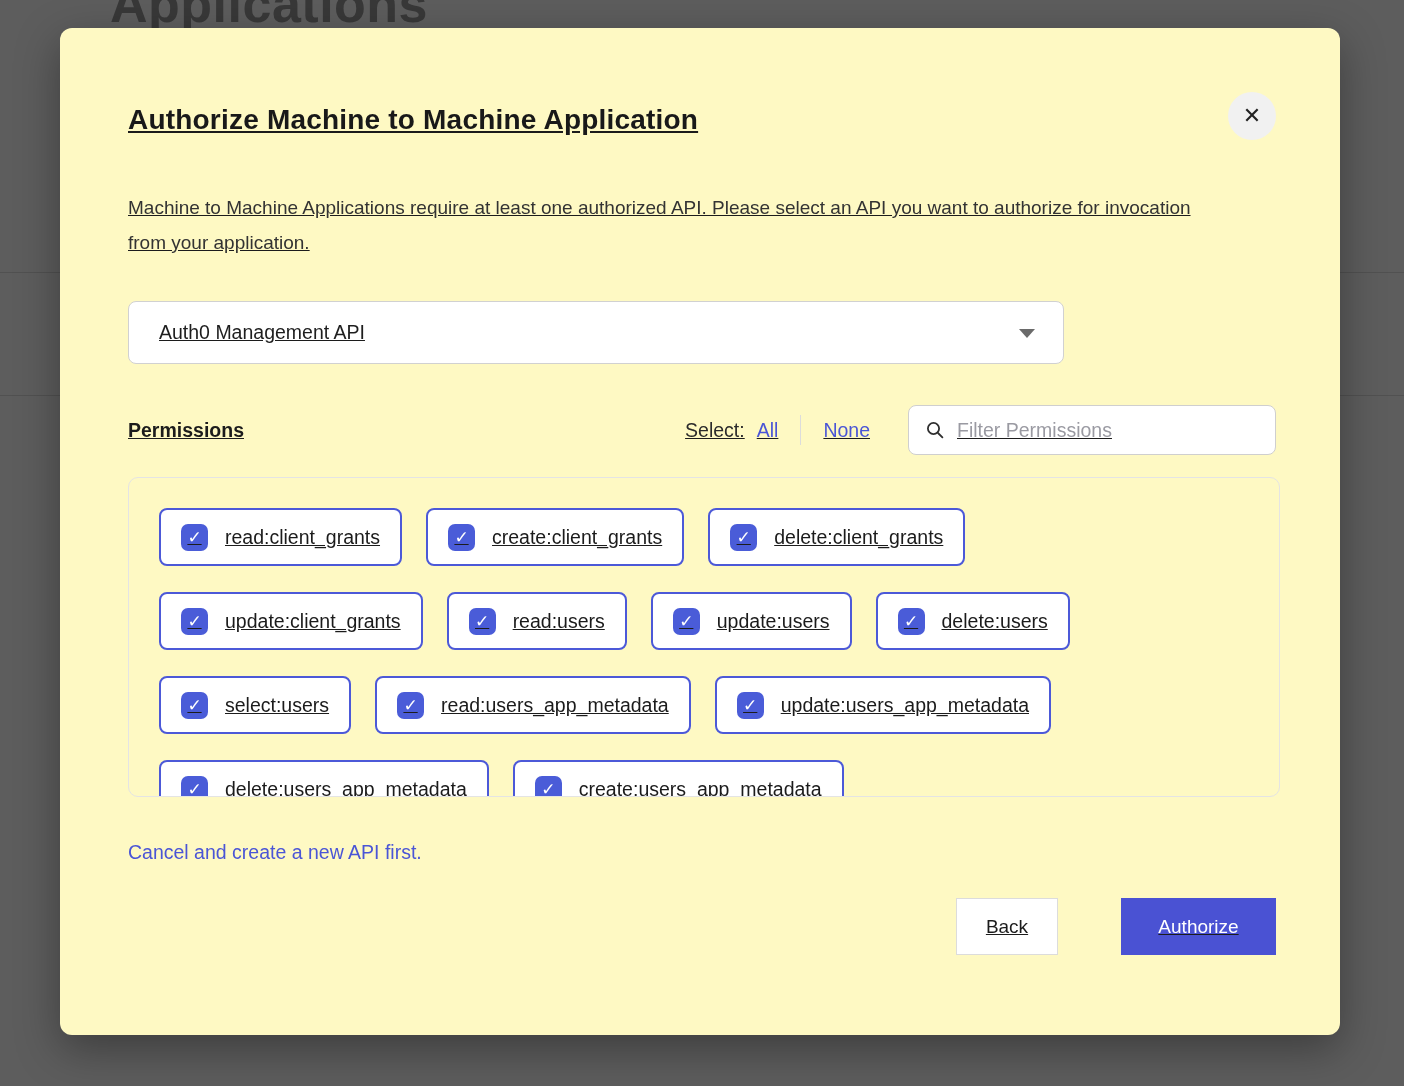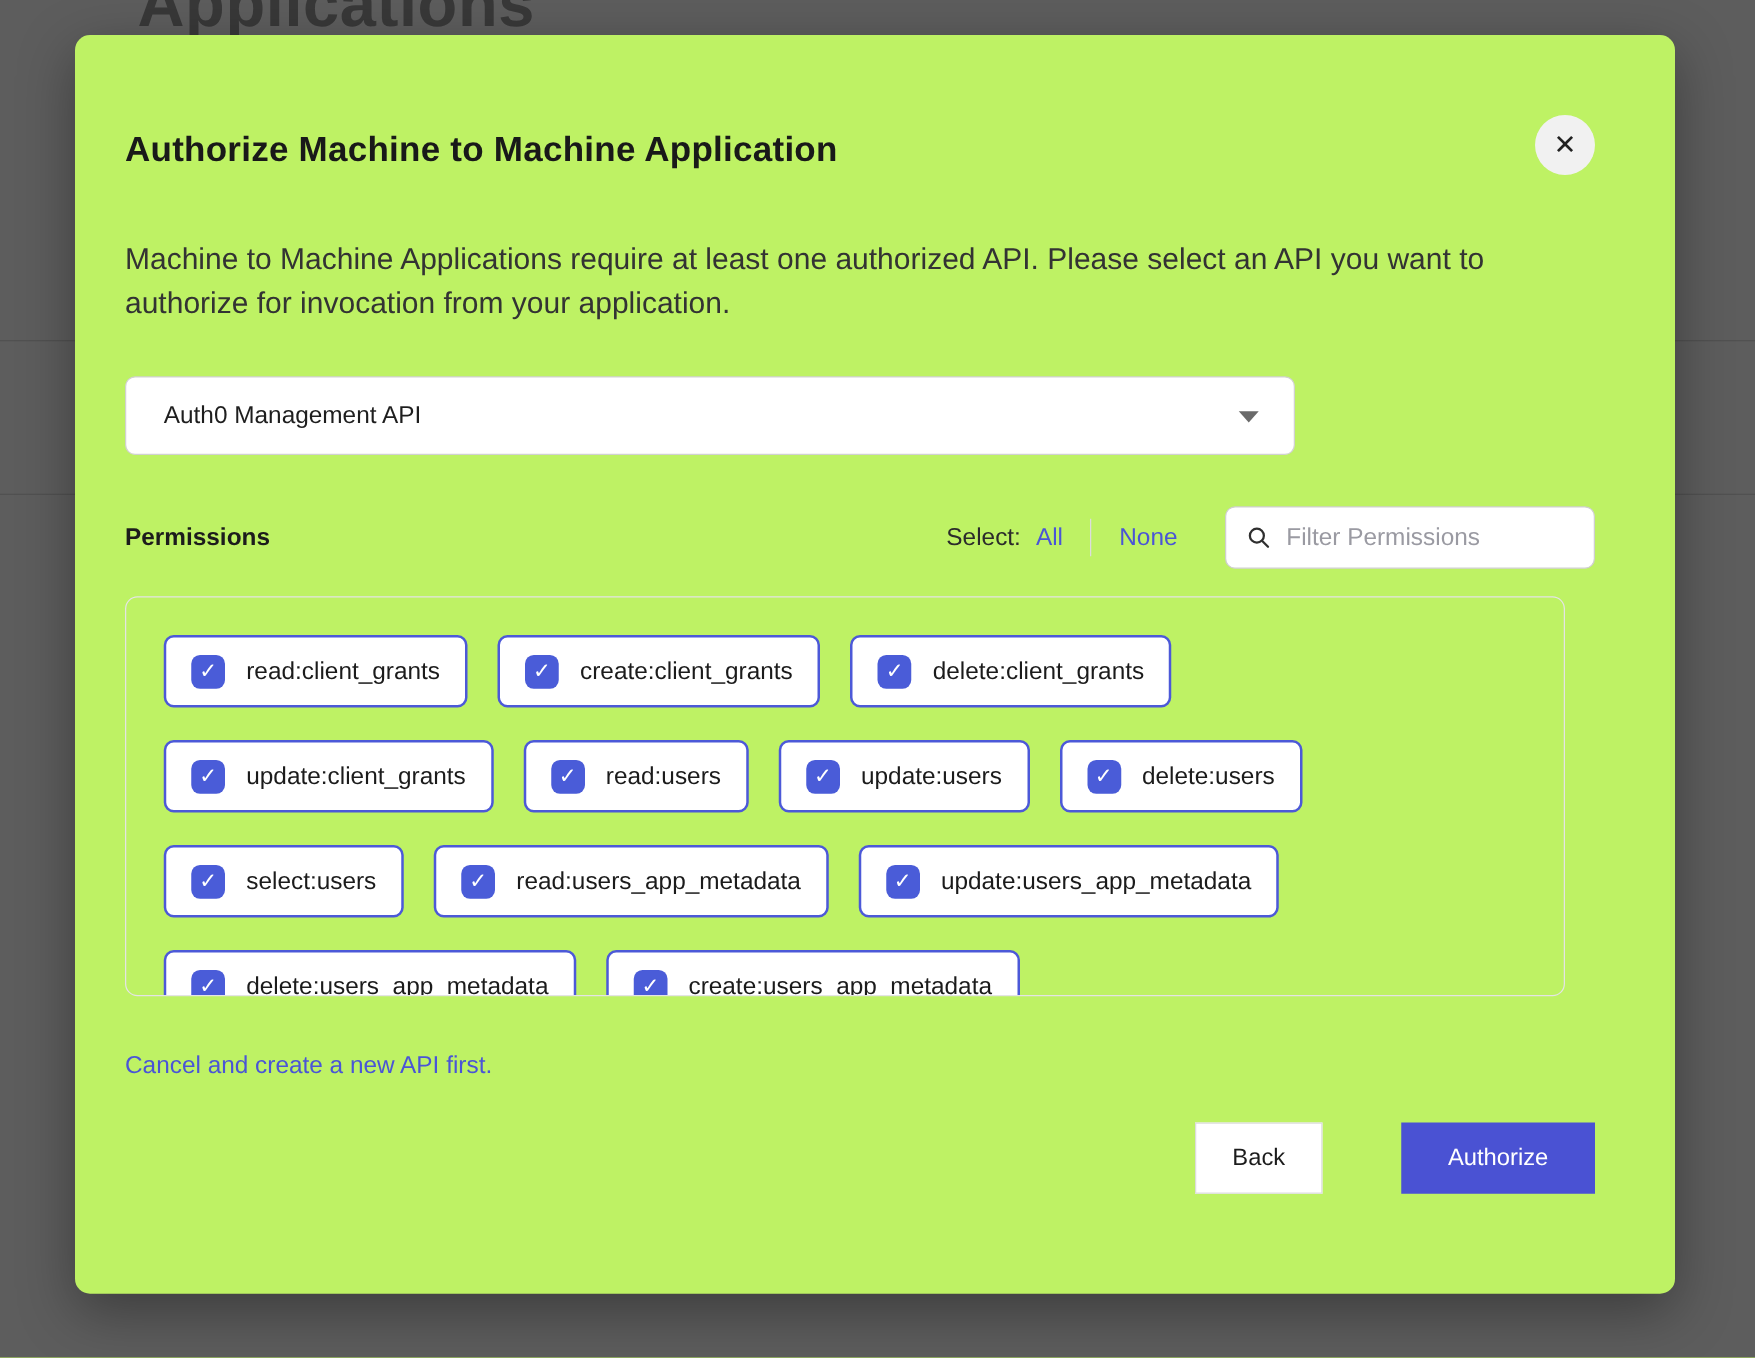--- a/index.html
+++ b/index.html
@@ -22,25 +22,26 @@
   }
   .bg-line { position: absolute; left: 0; right: 0; height: 1px; background: #515151; z-index: 1; }
   .bg-line-1 { top: 272px; }
   .bg-line-2 { top: 395px; }
 
   
   .modal {
     position: absolute;
     left: 60px; top: 28px;
     width: 1280px; height: 1007px;
-    background: #bef264;
+    background: #fef9c3;
     border-radius: 12px;
     box-shadow: 0 14px 44px rgba(0,0,0,0.35);
     z-index: 2;
-    padding: 72px 64px 0 40px;
+    padding: 72px 64px 0 68px;
+    text-decoration: underline;
   }
   .modal-title {
     font-size: 28px;
     font-weight: 700;
     color: #191919;
     letter-spacing: 0.2px;
     line-height: 40px;
     padding-right: 160px;
   }
   .close-btn {
@@ -50,21 +51,21 @@
     border-radius: 50%;
     background: #f1f1f1;
     border: none;
     display: flex; align-items: center; justify-content: center;
     cursor: pointer;
   }
   .close-btn span { font-size: 22px; color: #222; line-height: 1; }
 
   .modal-desc {
     margin-top: 50px;
-    font-size: 24px;
+    font-size: 19px;
     line-height: 35px;
     color: #333333;
     max-width: 1090px;
   }
 
   
   .api-select {
     margin-top: 41px;
     width: 936px; height: 63px;
     border: 1px solid #d1d1d1;
@@ -99,21 +100,21 @@
     font-size: 19.5px;
     color: var(--accent, #4a55d6);
     text-decoration: none;
     cursor: pointer;
   }
   .link-all { margin-left: 12px; }
   .link-none { margin-left: 0; }
   .vdivider { width: 1px; height: 30px; background: #dcdcdc; margin: 0 22px; }
   .filter-wrap {
     margin-left: 38px;
-    width: 296px; height: 50px;
+    width: 368px; height: 50px;
     border: 1px solid #cfcfcf;
     border-radius: 8px;
     display: flex; align-items: center;
     padding: 0 16px;
     background: #fff;
   }
   .filter-wrap svg { flex: 0 0 auto; }
   .filter-input {
     border: none; outline: none;
     margin-left: 12px;

